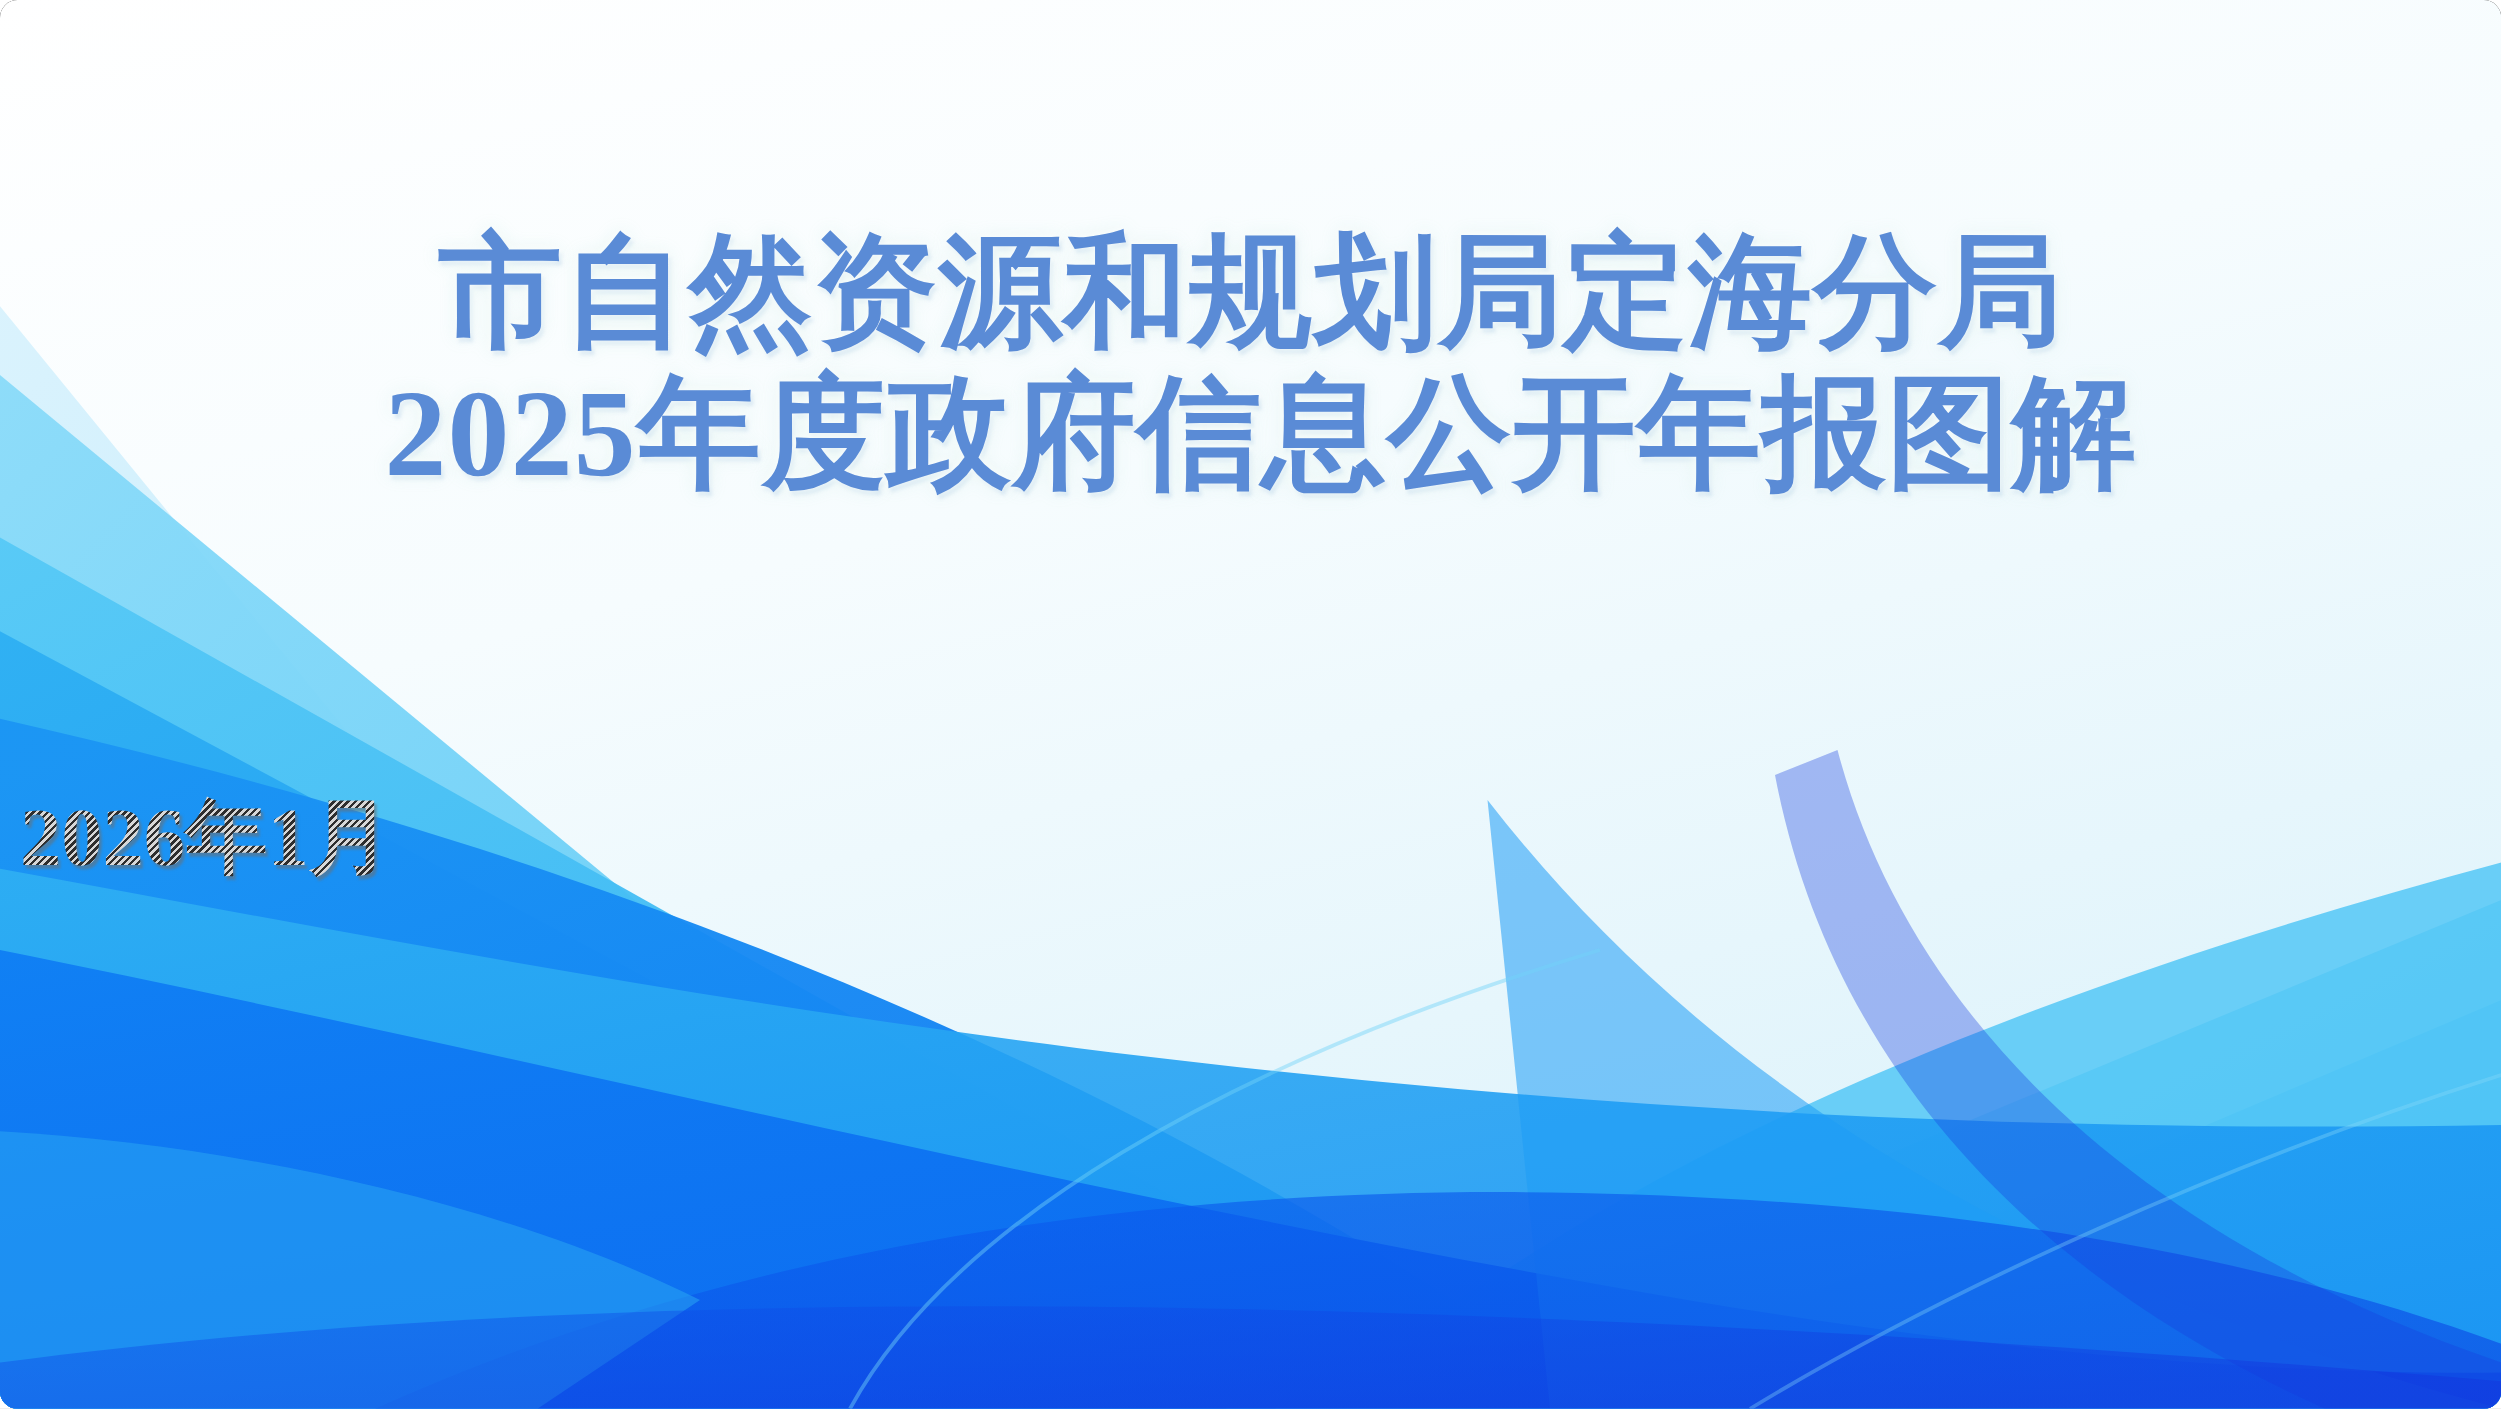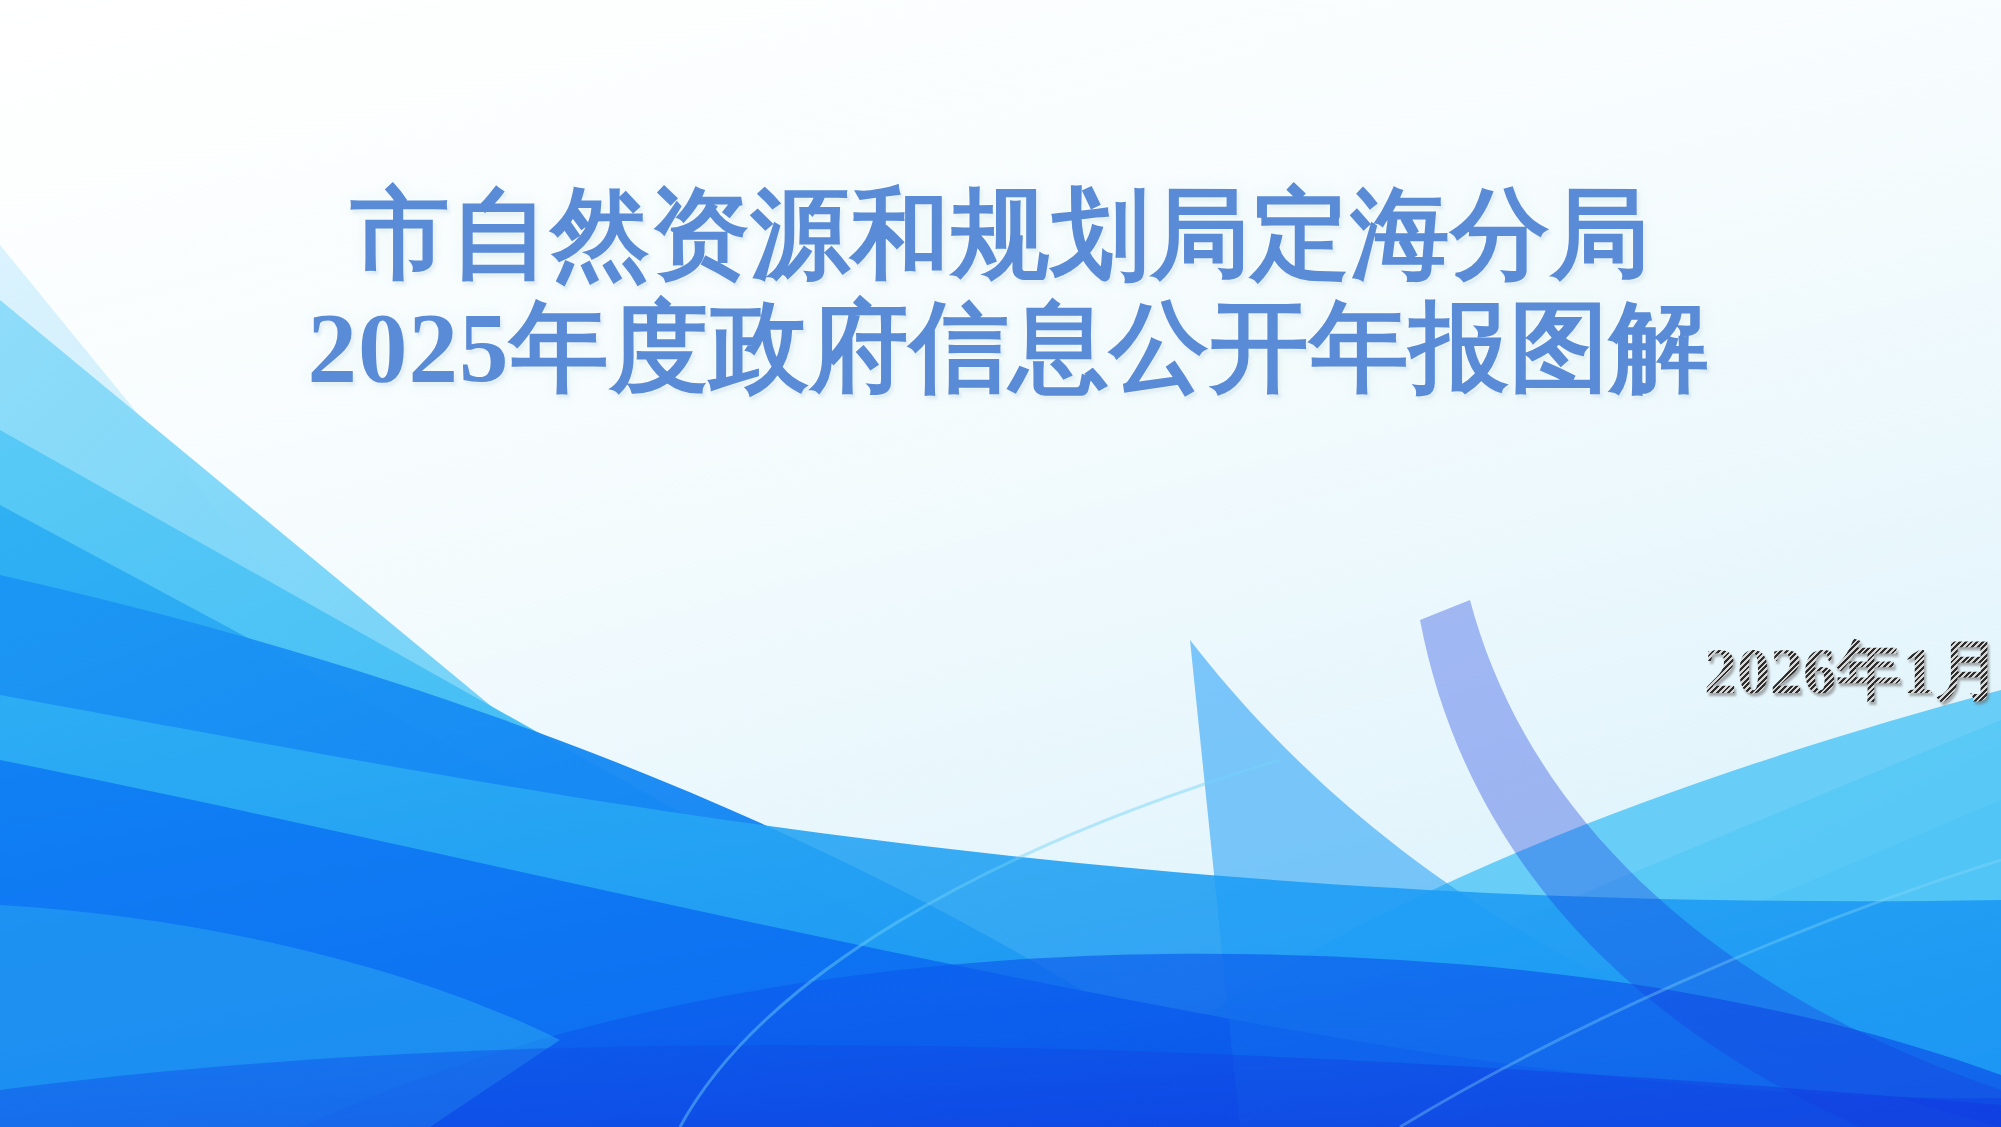--- a/index.html
+++ b/index.html
@@ -8,20 +8,21 @@
     padding: 0;
     background: #ffffff;
   }
   #slide {
     position: relative;
     width: 2001px;
     height: 1127px;
     overflow: hidden;
     font-family: "Liberation Sans", "DejaVu Sans", sans-serif;
     background: #000000;
+    border-radius: 14px;
   }
   #bg-layer {
     position: absolute;
     inset: 0;
     width: 100%;
     height: 100%;
     display: block;
   }
   #content {
     position: absolute;
@@ -47,24 +48,24 @@
     text-shadow:
       0 0 7px rgba(255,255,255,0.95),
       0 0 14px rgba(226,245,240,0.85),
       2px 3px 3px rgba(120,170,215,0.30);
   }
   #title-line-1 { font-size: 99px; }
   #title-line-2 { font-size: 99px; margin-left: 16px; }
 
   #date-block {
     position: absolute;
-    left: 0;
+    left: 16px;
     right: 0;
     top: 632px;
-    text-align: right;
+    text-align: left;
   }
   #date-text {
     display: inline-block;
     font-family: "Liberation Serif", "DejaVu Serif", serif;
     font-weight: bold;
     font-size: 66px;
     line-height: 78px;
     letter-spacing: 0px;
     color: #3b3b3b;
     -webkit-background-clip: text;

